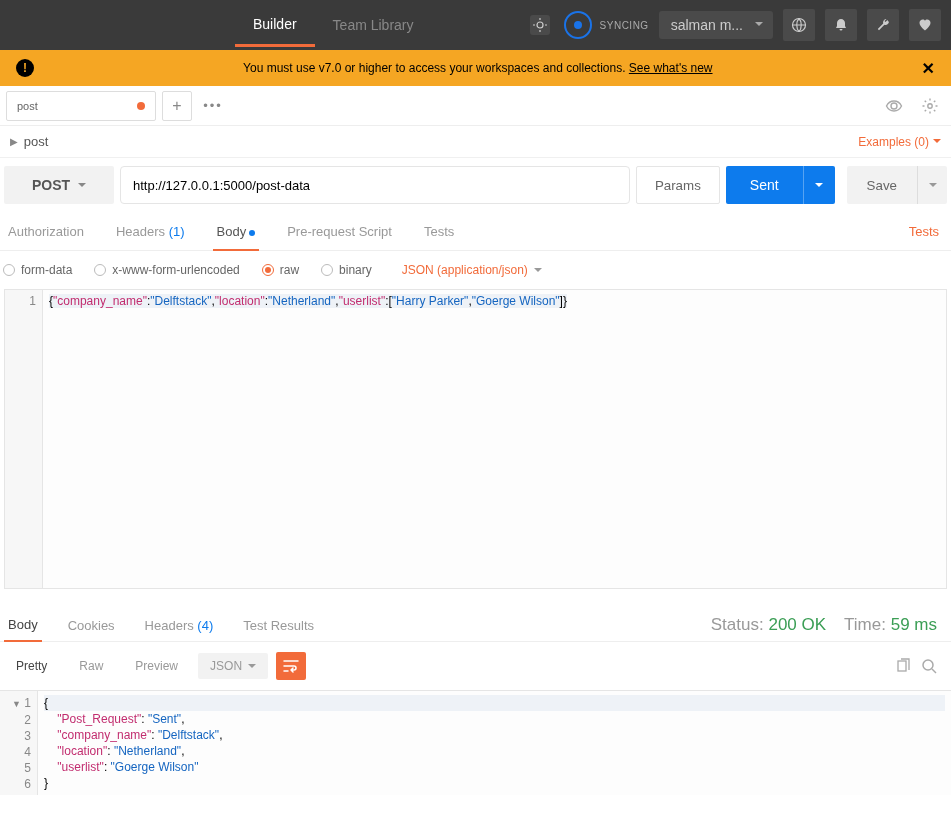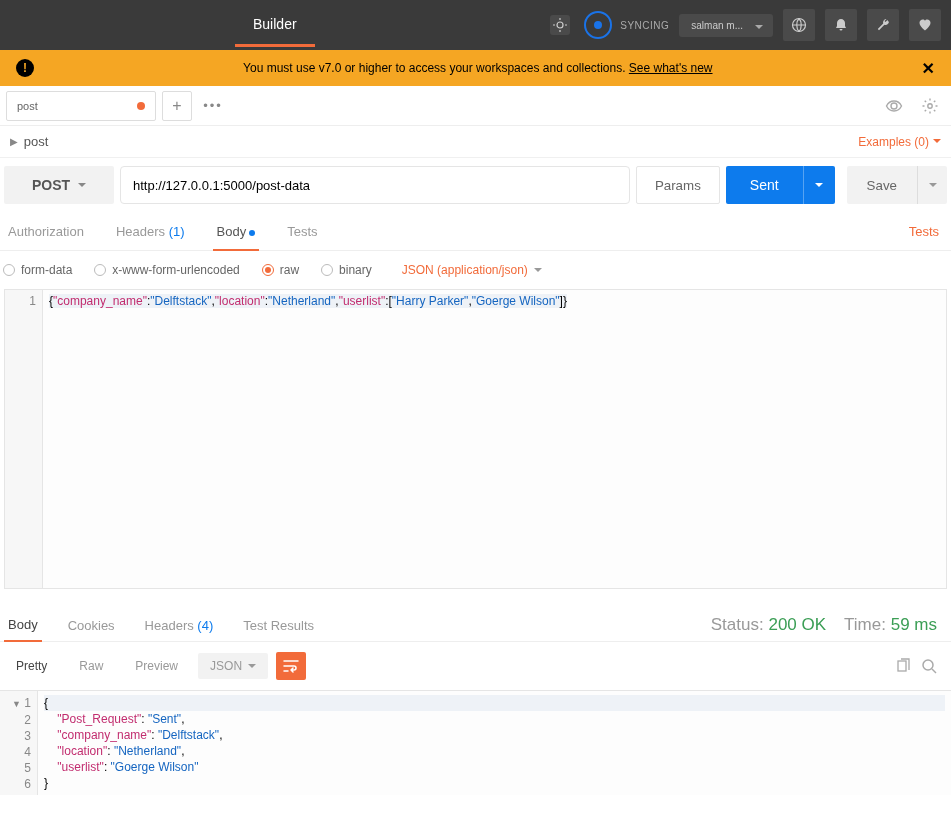--- a/index.html
+++ b/index.html
@@ -8,21 +8,21 @@
 
 .topnav { height:50px; background:#3a3a3a; display:flex; align-items:center; padding:0 10px; }
 .topnav-spacer { width:225px; }
 .topnav-tab { color:#888; font-size:14px; padding:0 18px; height:44px; display:flex; align-items:center; cursor:pointer; }
 .topnav-tab.active { color:#fff; border-bottom:3px solid #f26b3a; }
 .topnav-right { margin-left:auto; display:flex; align-items:center; gap:10px; }
 .sync-badge { display:flex; align-items:center; gap:8px; }
 .ring-icon { width:28px; height:28px; border:2px solid #1a73e8; border-radius:50%; display:flex; align-items:center; justify-content:center; }
 .ring-dot { width:8px; height:8px; background:#1a73e8; border-radius:50%; }
 .sync-text { color:#aaa; font-size:10px; letter-spacing:0.5px; }
-.user-pill { background:#4a4a4a; color:#ccc; padding:6px 30px 6px 12px; border-radius:3px; font-size:10px; position:relative; }
+.user-pill { background:#4a4a4a; color:#ccc; padding:6px 30px 6px 12px; border-radius:3px; font-size:14px; position:relative; }
 .user-pill::after { content:""; position:absolute; right:10px; top:11px; border:4px solid transparent; border-top-color:#aaa; }
 .icon-btn-dark { width:32px; height:32px; background:#4a4a4a; display:flex; align-items:center; justify-content:center; color:#ccc; border-radius:2px; cursor:pointer; }
 .bug-icon { width:20px; height:20px; background:#4a4a4a; border-radius:3px; display:flex; align-items:center; justify-content:center; margin-right:4px; }
 
 
 .banner { background:#f5a623; height:36px; display:flex; align-items:center; padding:0 16px; gap:12px; color:#000; font-size:12px; }
 .banner-icon { width:18px; height:18px; background:#000; border-radius:50%; display:flex; align-items:center; justify-content:center; color:#f5a623; font-weight:bold; font-size:12px; flex-shrink:0; }
 .banner-text { flex:1; text-align:center; }
 .banner-link { text-decoration:underline; cursor:pointer; }
 .banner-close { font-size:16px; cursor:pointer; font-weight:bold; }
@@ -106,20 +106,21 @@
 .rcode { flex:1; padding:4px 6px; line-height:16px; background:#fdfdfd; }
 .rcode .fl { background:#eef2f7; }
 svg { display:block; }
 </style>
 </head>
 <body>
 
 <div class="topnav">
   <div class="topnav-spacer"></div>
   <div class="topnav-tab active">Builder</div>
+  <div class="topnav-tab">Team Library</div>
   <div class="topnav-right">
     <div class="bug-icon">
       <svg width="14" height="14" viewBox="0 0 14 14">
           <circle cx="7" cy="7" r="3" fill="none" stroke="#ccc" stroke-width="1.2"></circle>
           <path d="M7 0v2M7 12v2M0 7h2M12 7h2" stroke="#ccc" stroke-width="1.2"></path>
         </svg>
     </div>
     <div class="sync-badge">
       <span class="ring-icon">
           <span class="ring-dot"></span>
@@ -198,20 +199,21 @@
   <div style="display:flex;">
     <button class="save-btn">Save</button>
     <button class="save-drop"></button>
   </div>
 </div>
 
 <div class="subtabs">
   <div class="subtab">Authorization</div>
   <div class="subtab"><span>Headers </span><span class="subtab-count">(1)</span></div>
   <div class="subtab active"><span>Body</span><span class="subtab-dot"></span></div>
+  <div class="subtab">Pre-request Script</div>
   <div class="subtab">Tests</div>
   <div class="code-link">Tests</div>
 </div>
 
 <div class="btyperow">
   <label class="bradio">
       <span class="rcircle"></span>
       <span>form-data</span>
     </label>
   <label class="bradio">

